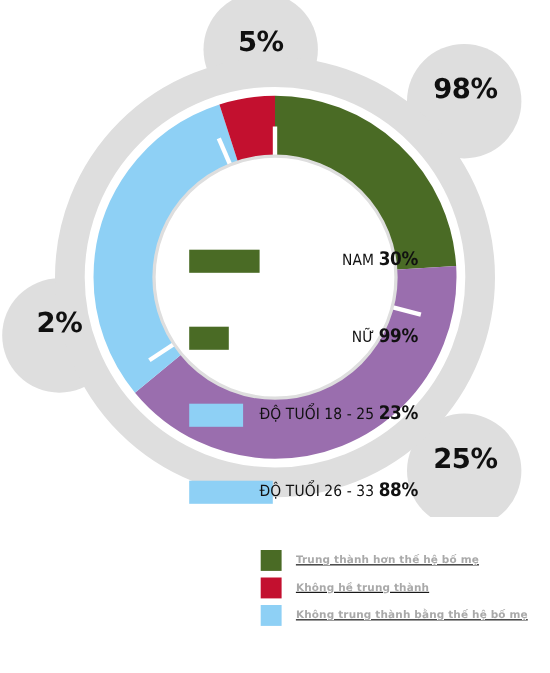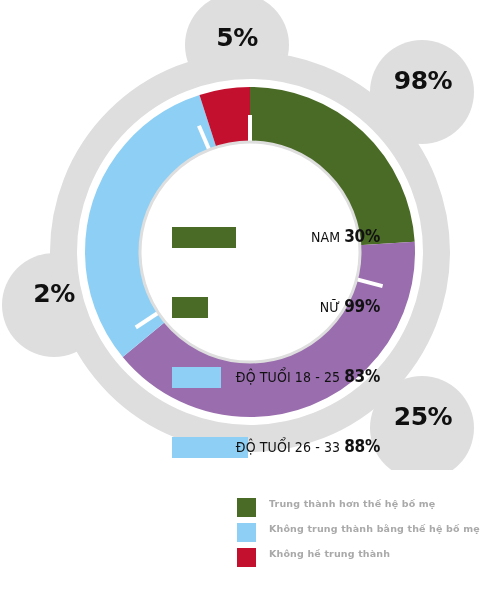--- a/index.html
+++ b/index.html
@@ -94,22 +94,24 @@
 
   
   .legend {
     position: absolute;
     left: 237px;
     top: 498px;
     width: 263px;
   }
   .legend-row {
     display: flex;
+    align-items: center;
     height: 22px;
     margin-bottom: 3px;
+    text-decoration: underline;
   }
   .legend-swatch {
     width: 19px;
     height: 19px;
     flex: 0 0 19px;
     margin-right: 13px;
   }
   .legend-text {
     font-family: "DejaVu Sans", sans-serif;
     font-size: 9.5px;
@@ -178,21 +180,21 @@
         <div class="bar-label">
           <span>NỮ</span>
           <span class="val">99%</span>
         </div>
       </div>
 
       <div class="bar-row">
         <div class="bar bar-blue" style="width:49px;"></div>
         <div class="bar-label">
           <span>ĐỘ TUỔI 18 - 25</span>
-          <span class="val">83%</span>
+          <span class="val">23%</span>
         </div>
       </div>
 
       <div class="bar-row">
         <div class="bar bar-blue" style="width:76px;"></div>
         <div class="bar-label">
           <span>ĐỘ TUỔI 26 - 33</span>
           <span class="val">88%</span>
         </div>
       </div>
@@ -202,24 +204,24 @@
 
   <div class="legend">
 
     <div class="legend-row">
       <div class="legend-swatch" style="background:#4a6b25;"></div>
       <div class="legend-text">Trung thành hơn thế hệ bố mẹ</div>
     </div>
 
 
     <div class="legend-row">
+      <div class="legend-swatch" style="background:#c3102f;"></div>
+      <div class="legend-text">Không hề trung thành</div>
+    </div>
+
+    <div class="legend-row">
       <div class="legend-swatch" style="background:#8ed0f5;"></div>
       <div class="legend-text">Không trung thành bằng thế hệ bố mẹ</div>
     </div>
 
-    <div class="legend-row">
-      <div class="legend-swatch" style="background:#c3102f;"></div>
-      <div class="legend-text">Không hề trung thành</div>
-    </div>
-
   </div>
 
 </div>
 
 </body></html>

